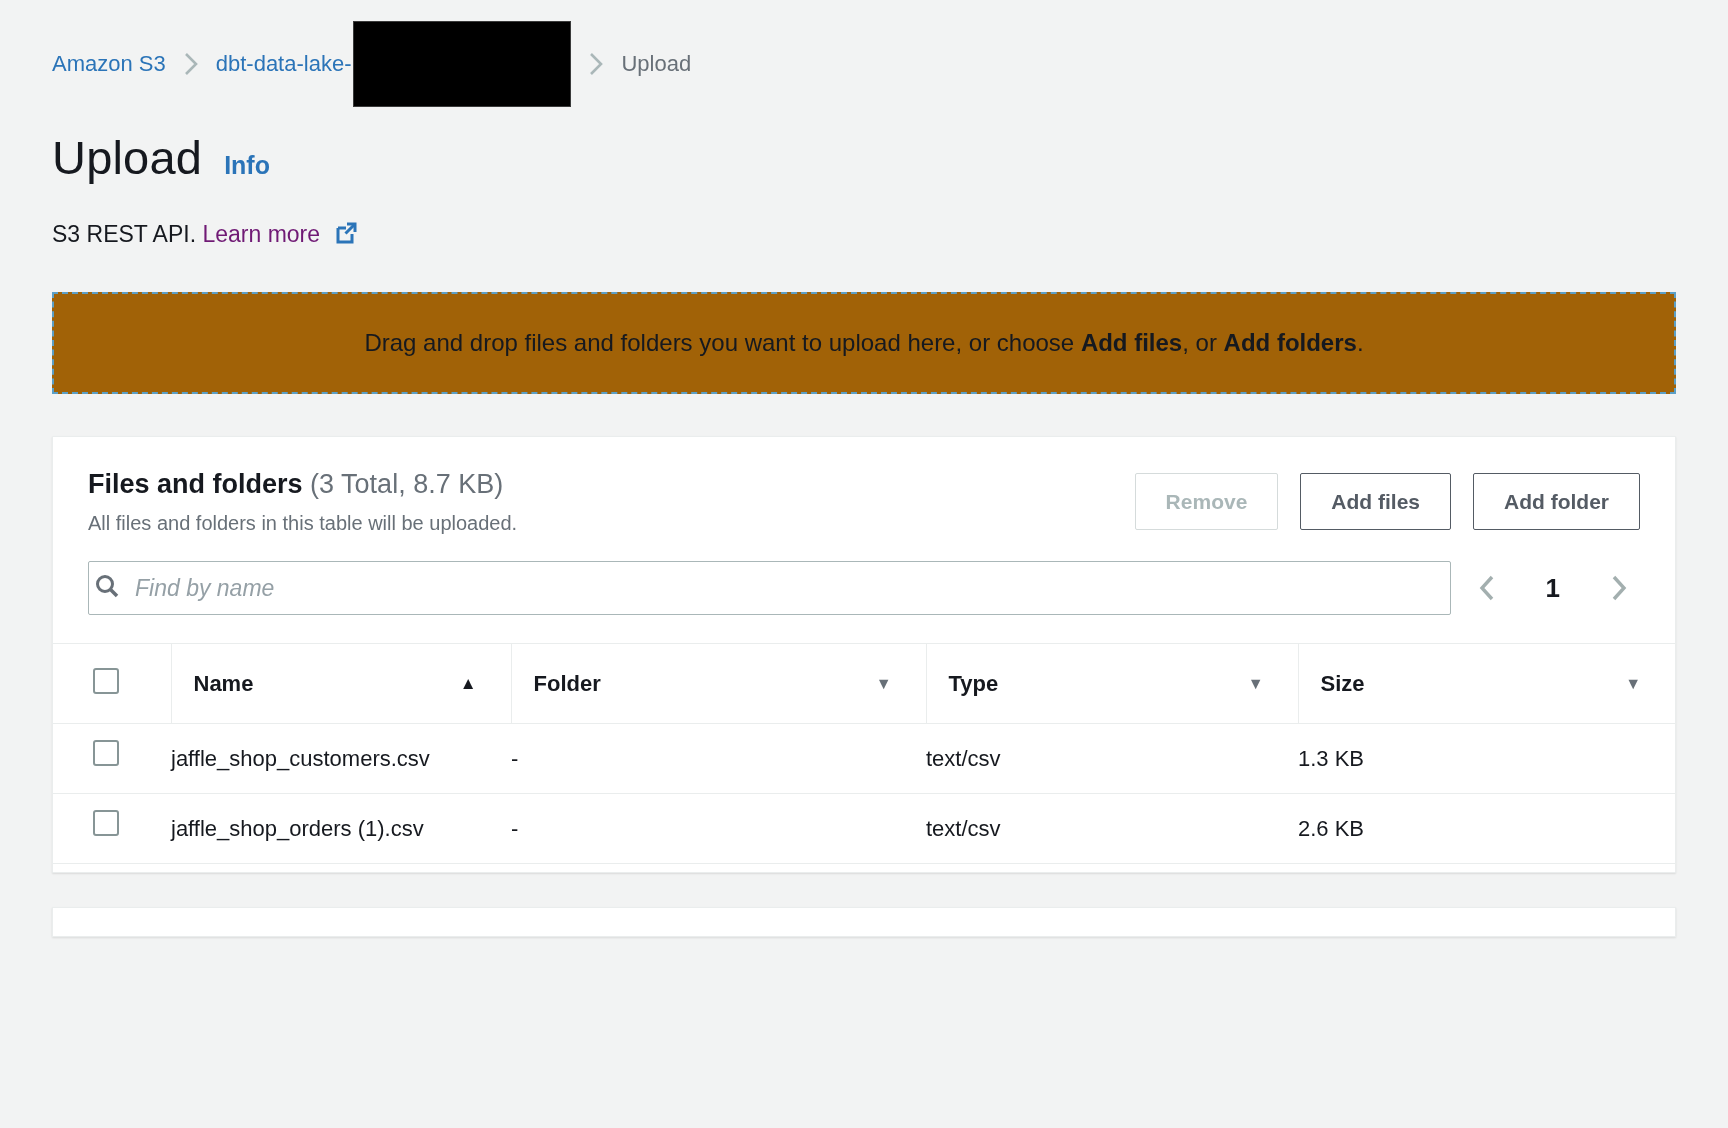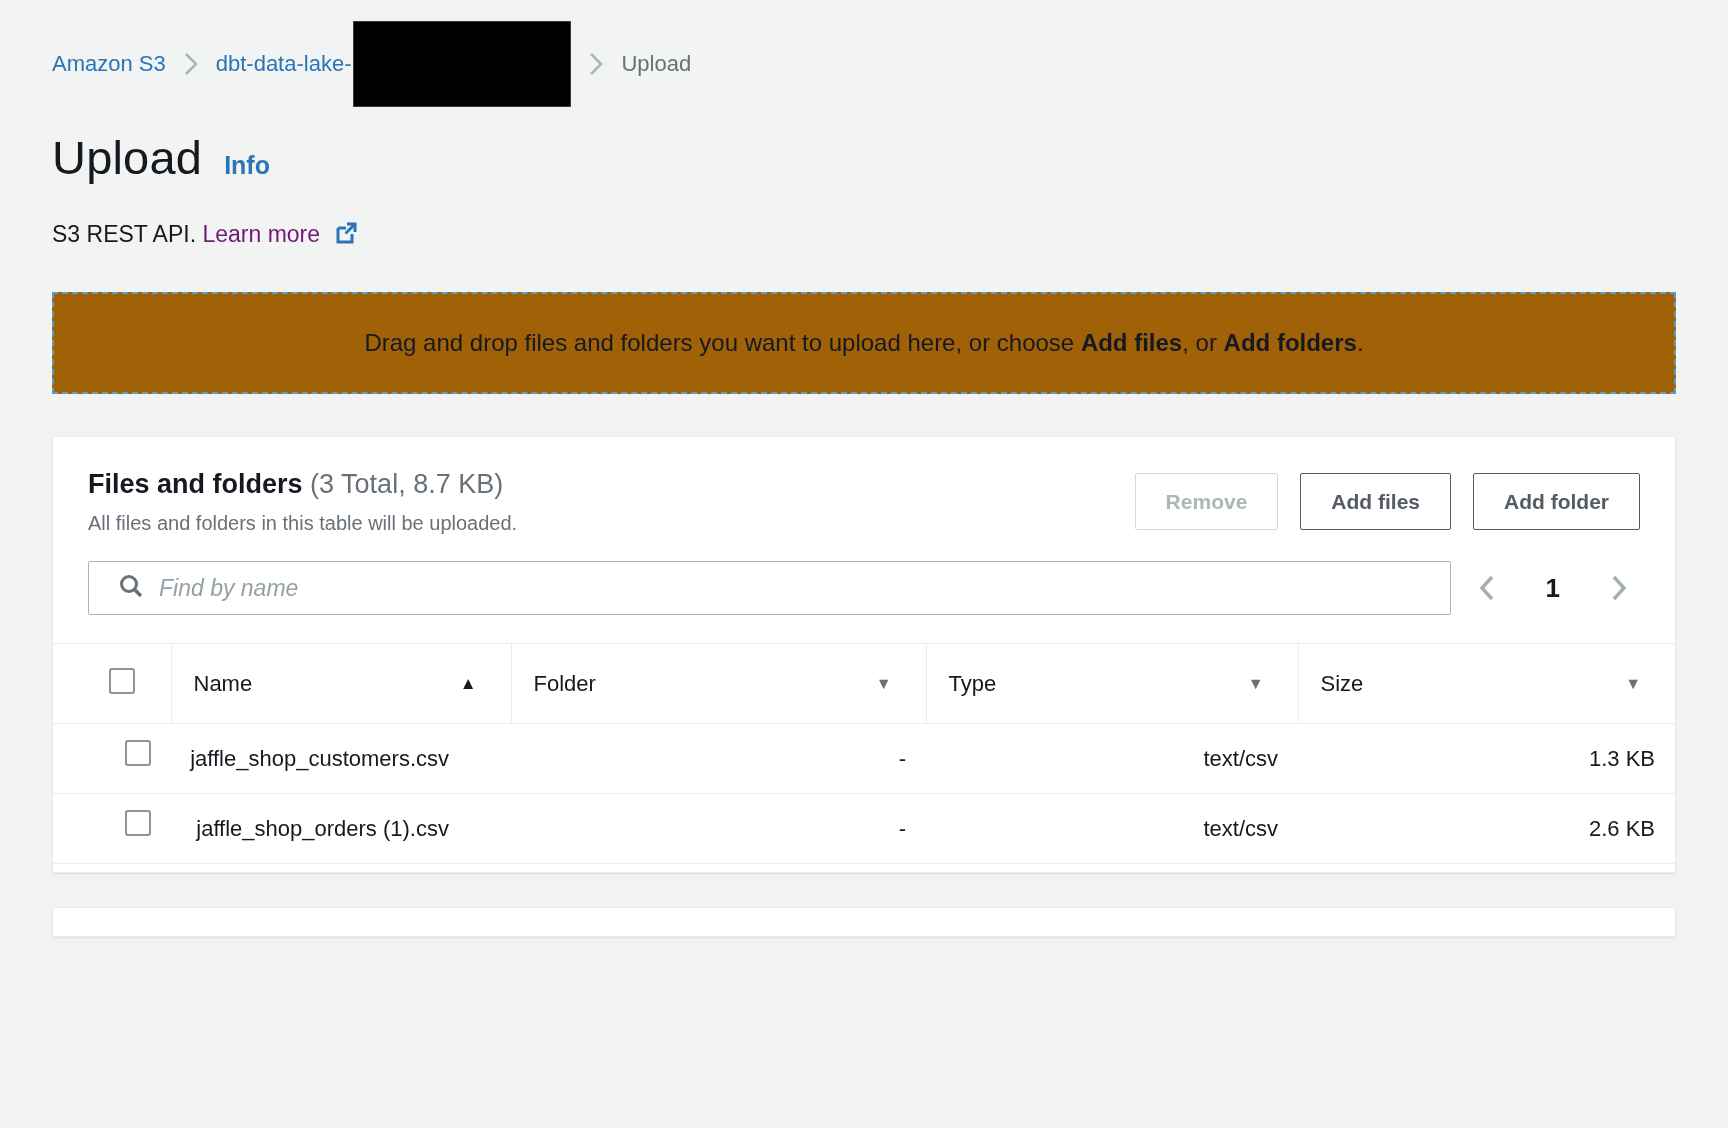--- a/index.html
+++ b/index.html
@@ -85,21 +85,21 @@
 
   
   .toolbar-row { display: flex; align-items: center; margin-top: 26px; }
   .search-box {
     flex: 0 0 auto;
     width: 1363px; height: 54px;
     border: 1px solid #aab7b8;
     border-radius: 2px;
     background: #fff;
     display: flex; align-items: center;
-    padding: 0 28px;
+    padding: 0 4px;
   }
   .search-box input {
     border: none; outline: none;
     flex: 1;
     font-family: "Liberation Sans", sans-serif;
     font-size: 23px;
     font-style: italic;
     color: #16191f;
     margin-left: 14px;
     background: transparent;
@@ -112,36 +112,35 @@
   
   table.files { width: calc(100% + 70px); margin: 28px -35px 0 -35px; border-collapse: collapse; table-layout: fixed; }
   table.files col.c-check { width: 118px; }
   table.files col.c-name  { width: 340px; }
   table.files col.c-folder{ width: 415px; }
   table.files col.c-type  { width: 372px; }
   thead th {
     border-top: 1px solid #eaeded;
     border-bottom: 1px solid #eaeded;
     height: 80px;
-    text-align: center;
-    font-size: 22px; font-weight: 400; color: #16191f;
+    text-align: left;
+    font-size: 22px; font-weight: 700; color: #16191f;
     padding: 0 20px 0 0;
     vertical-align: middle;
   }
   thead th.divided { border-left: 1px solid #eaeded; padding-left: 22px; }
   .th-inner { display: flex; align-items: center; justify-content: space-between; }
   .sort-asc { font-size: 17px; color: #16191f; margin-right: 14px; }
   .sort-down { font-size: 16px; color: #687078; margin-right: 14px; }
   tbody td {
     border-bottom: 1px solid #eaeded;
     font-size: 22px; color: #16191f;
     padding: 16px 20px 16px 0;
     vertical-align: middle;
     line-height: 36px;
-    text-align: right;
   }
   tbody tr:last-child td { border-bottom: 1px solid #eaeded; }
   td.cell-check, th.col-check { padding-left: 40px; }
   td.cell-name { padding-right: 62px; word-break: break-all; }
   .checkbox {
     width: 26px; height: 26px;
     border: 2px solid #879596;
     border-radius: 3px;
     background: #fff;
     display: inline-block;

